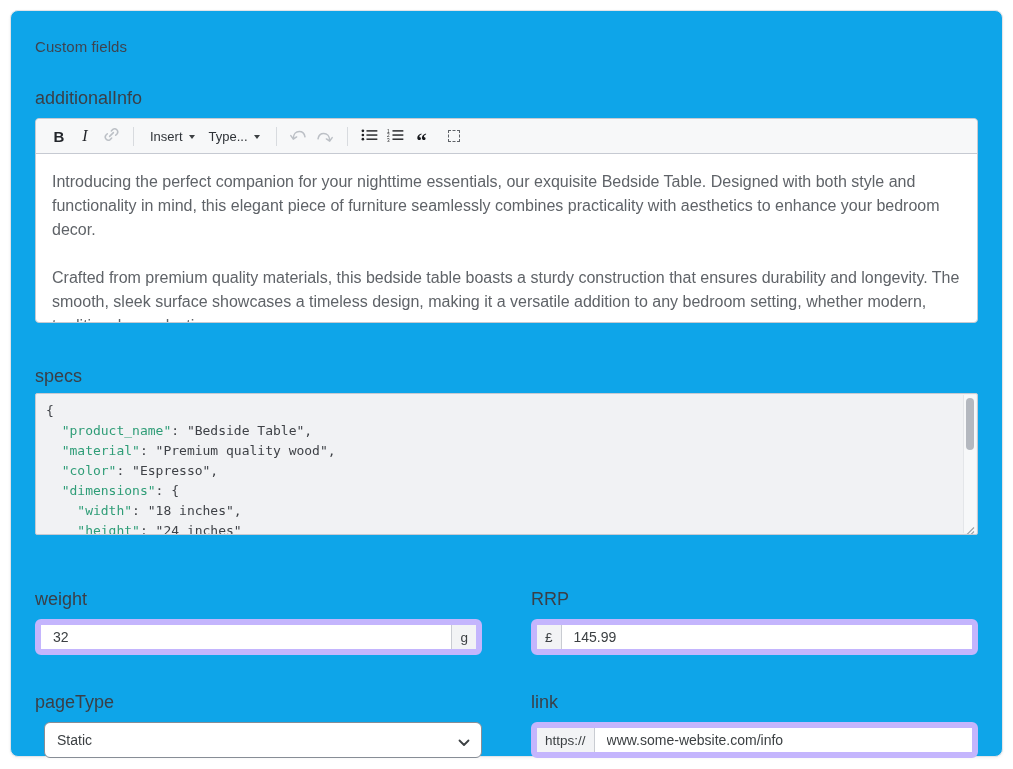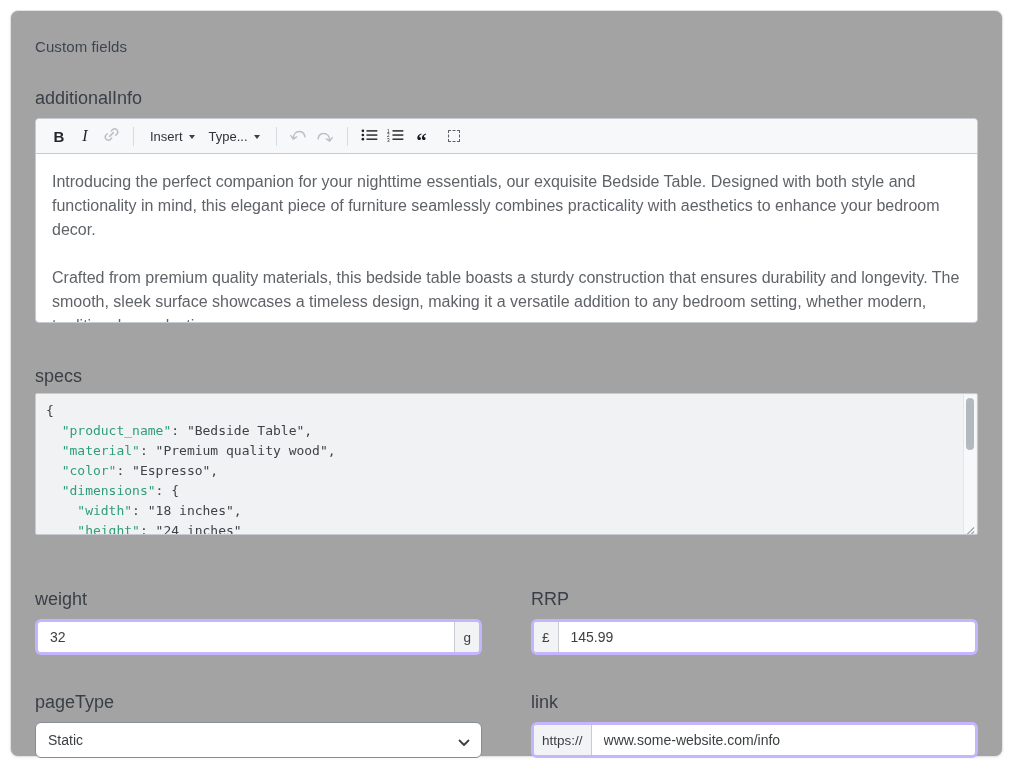--- a/index.html
+++ b/index.html
@@ -4,21 +4,21 @@
 <style>
   * { box-sizing: border-box; margin: 0; padding: 0; }
   html, body { width: 1013px; height: 769px; background: #ffffff;
     font-family: "Liberation Sans", "DejaVu Sans", sans-serif; }
 
   .panel {
     position: relative;
     margin: 10px;
     width: 993px;
     height: 747px;
-    background: #a3a3a3;
+    background: #0ea5e9;
     border: 1px solid #e2e4e8;
     border-radius: 8px;
     box-shadow: 0 1px 3px rgba(20,24,31,.06);
     padding: 27px 24px 20px 24px;
   }
 
   .panel-title {
     font-size: 15px;
     color: #3e4450;
     letter-spacing: .1px;
@@ -126,21 +126,21 @@
 
   
   .row { display: grid; grid-template-columns: 1fr 1fr; column-gap: 49px; }
   .row-1 { margin-top: 54px; }
   .row-2 { margin-top: 37px; }
 
   .input-group {
     display: flex;
     align-items: stretch;
     height: 36px;
-    border: 3px solid #c4b5fd;
+    border: 6px solid #c4b5fd;
     border-radius: 6px;
     background: #fff;
     overflow: hidden;
   }
   .ig-input {
     flex: 1 1 auto;
     min-width: 0;
     border: none;
     outline: none;
     background: transparent;
@@ -155,21 +155,21 @@
     justify-content: center;
     background: #f2f3f5;
     color: #3c4043;
     font-size: 13.5px;
     padding: 0 8px;
     white-space: nowrap;
   }
   .ig-addon.prefix { border-right: 1px solid #c9ccd2; }
   .ig-addon.suffix { border-left: 1px solid #c9ccd2; }
 
-  .select-wrap { position: relative; height: 36px; }
+  .select-wrap { position: relative; height: 36px; margin-left: 9px; }
   .select-wrap select {
     appearance: none;
     -webkit-appearance: none;
     width: 100%;
     height: 36px;
     border: 1px solid #878d96;
     border-radius: 6px;
     background: #fff;
     padding: 0 34px 0 12px;
     font-size: 14px;

